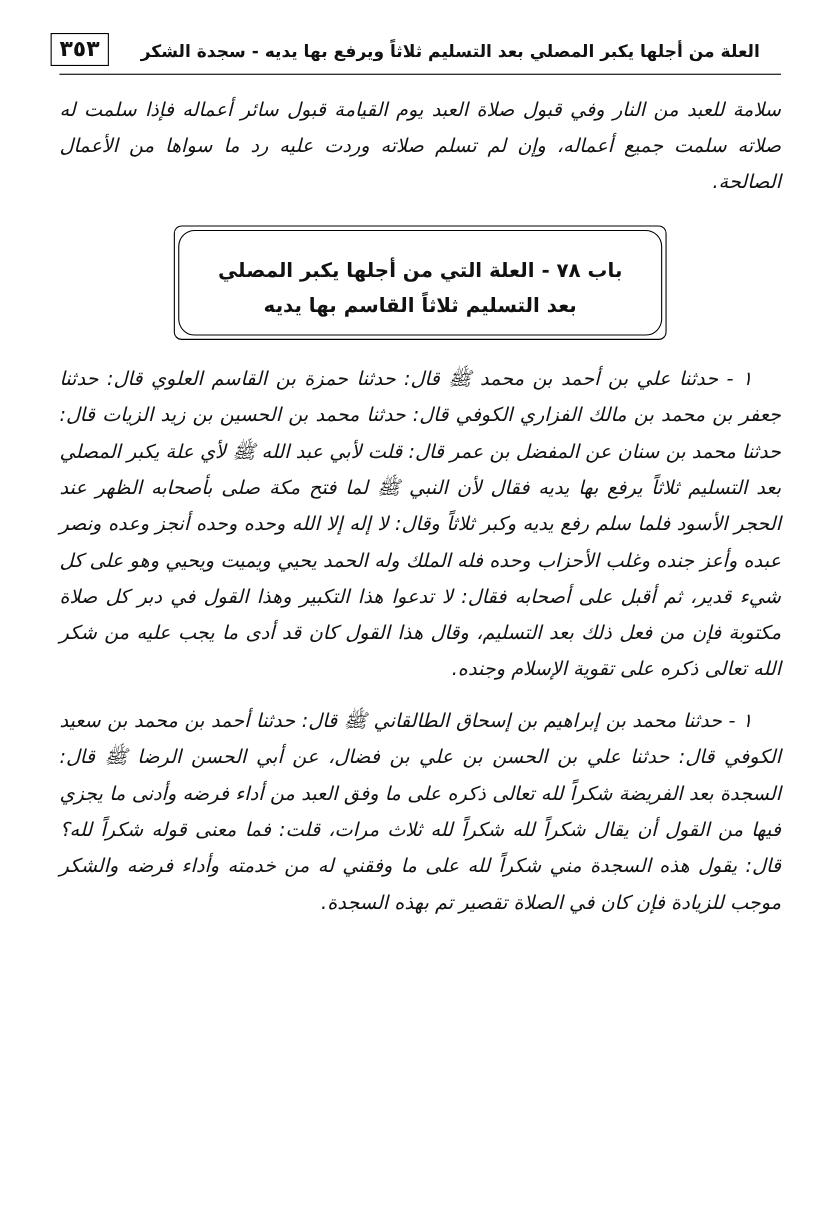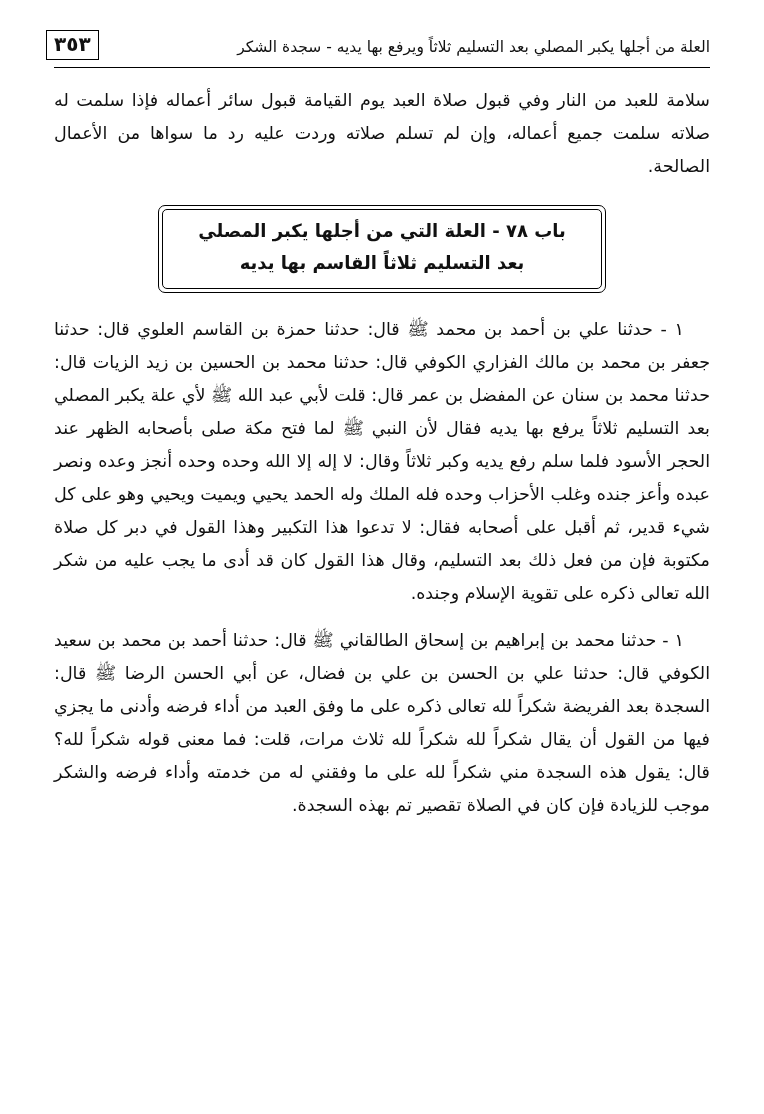--- a/index.html
+++ b/index.html
@@ -21,22 +21,22 @@
   
   .running-head {
     display: flex;
     align-items: center;
     justify-content: space-between;
     gap: 10px;
   }
   .head-title {
     flex: 1;
     font-size: 15.5px;
-    font-weight: normal;
-    text-align: right;
+    font-weight: bold;
+    text-align: center;
     white-space: nowrap;
     overflow: hidden;
     letter-spacing: 0;
     padding-top: 4px;
   }
   .pagenum-box {
     border: 1.6px solid #000;
     padding: 3px 7px 5px 7px;
     font-size: 20px;
     font-weight: bold;
@@ -47,41 +47,42 @@
     border: none;
     border-top: 1.7px solid #000;
     margin: 7px 0 0 0;
   }
   
   .para {
     font-size: 17.5px;
     line-height: 33px;
     text-align: justify;
     margin: 0;
+    font-style: italic;
   }
   .intro {
     margin-top: 16px;
   }
   .hadith {
     margin-top: 14px;
     text-indent: 26px;
   }
   
   .chapter-box {
     width: 448px;
     margin: 22px auto 20px auto;
     border: 1.8px solid #000;
     border-radius: 7px;
     padding: 3px;
     box-sizing: border-box;
   }
   .chapter-box-inner {
     border: 1.2px solid #000;
-    border-radius: 5px;
-    padding: 5px 14px 9px 14px;
+    border-radius: 15px;
+    padding: 21px 14px 9px 14px;
     text-align: center;
   }
   .chapter-title {
     font-size: 18px;
     font-weight: bold;
     line-height: 32px;
   }
 </style>
 </head>
 <body>

